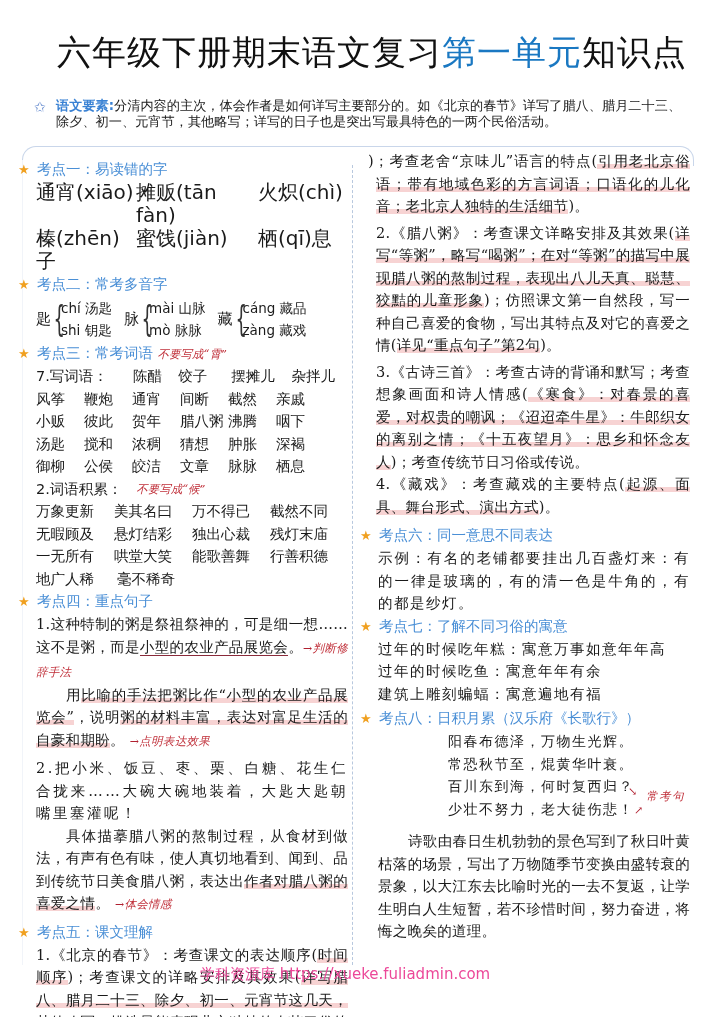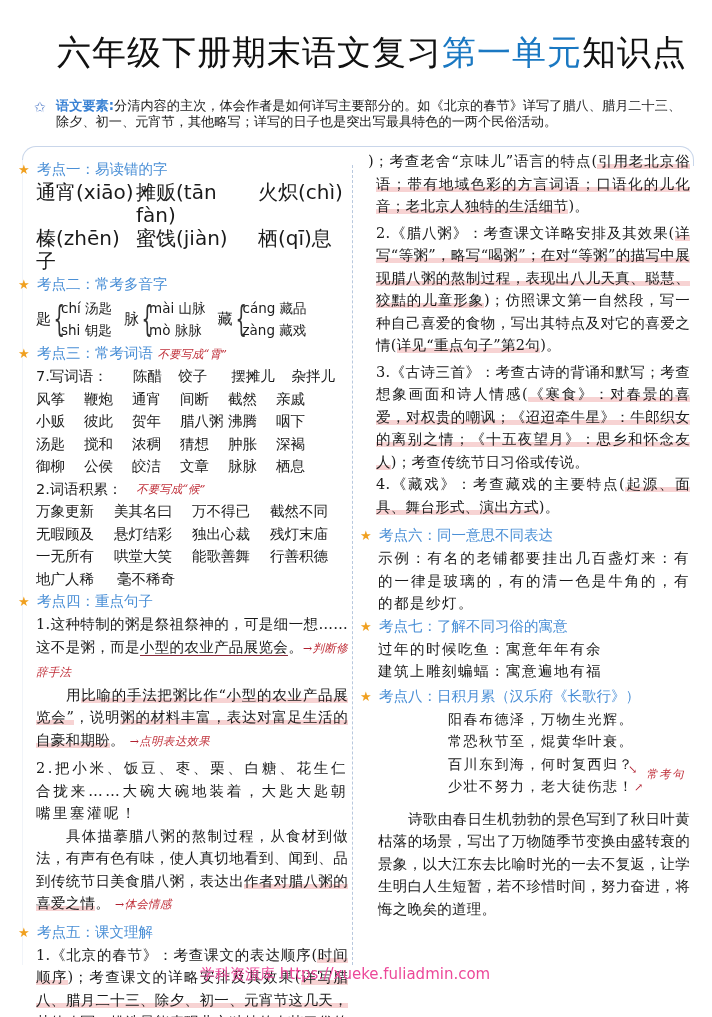--- a/index.html
+++ b/index.html
@@ -214,20 +214,21 @@
     <span>3.《古诗三首》：考查古诗的背诵和默写；考查想象画面和诗人情感(</span><span class="hl">《寒食》：对春景的喜爱，对权贵的嘲讽；《迢迢牵牛星》：牛郎织女的离别之情；《十五夜望月》：思乡和怀念友人</span><span>)；考查传统节日习俗或传说。</span>
   </div>
   <div class="para" style="padding-left:16px;">
     <span>4.《藏戏》：考查藏戏的主要特点(</span><span class="hl">起源、面具、舞台形式、演出方式</span><span>)。</span>
   </div>
 
   <div class="kp" style="margin-top:6px"><span class="star">★</span><span>考点六：同一意思不同表达</span></div>
   <div class="para" style="letter-spacing:1.5px;"><span>示例：有名的老铺都要挂出几百盏灯来：有的一律是玻璃的，有的清一色是牛角的，有的都是纱灯。</span></div>
 
   <div class="kp"><span class="star">★</span><span>考点七：了解不同习俗的寓意</span></div>
+  <div class="para" style="letter-spacing:1.5px;"><span>过年的时候吃年糕：寓意万事如意年年高</span></div>
   <div class="para" style="letter-spacing:1.5px;"><span>过年的时候吃鱼：寓意年年有余</span></div>
   <div class="para" style="letter-spacing:1.5px;"><span>建筑上雕刻蝙蝠：寓意遍地有福</span></div>
 
   <div class="kp" style="margin-top:2px"><span class="star">★</span><span>考点八：日积月累（汉乐府《长歌行》）</span></div>
   <div class="poem">
     <div>阳春布德泽，万物生光辉。</div>
     <div>常恐秋节至，焜黄华叶衰。</div>
     <div style="position:relative"><span>百川东到海，何时复西归？</span><span class="red-arrow" style="position:absolute; left:180px; top:6px;">↘</span><span class="note" style="position:absolute; left:198px; top:10px;">常考句</span></div>
     <div><span>少壮不努力，老大徒伤悲！</span><span class="red-arrow">↗</span></div>
   </div>

